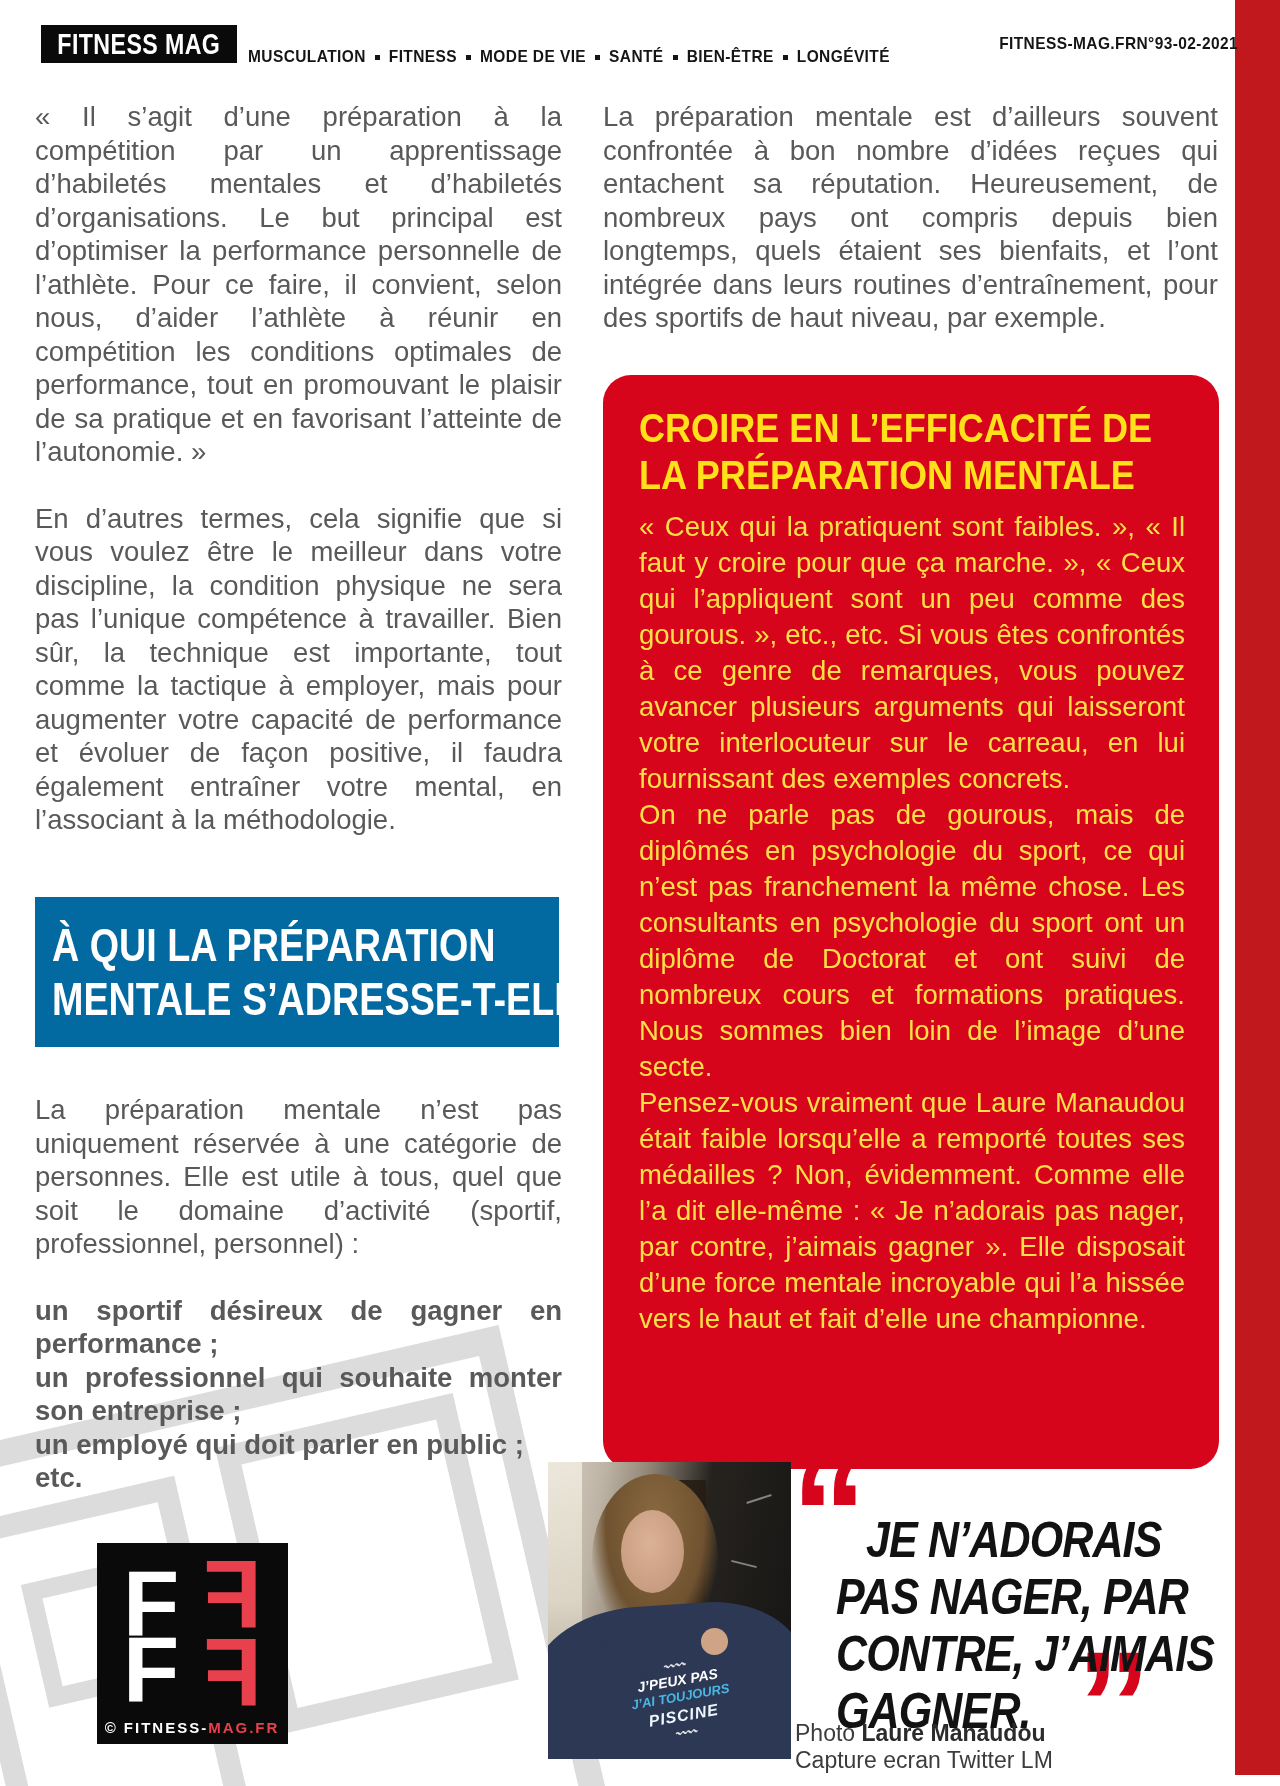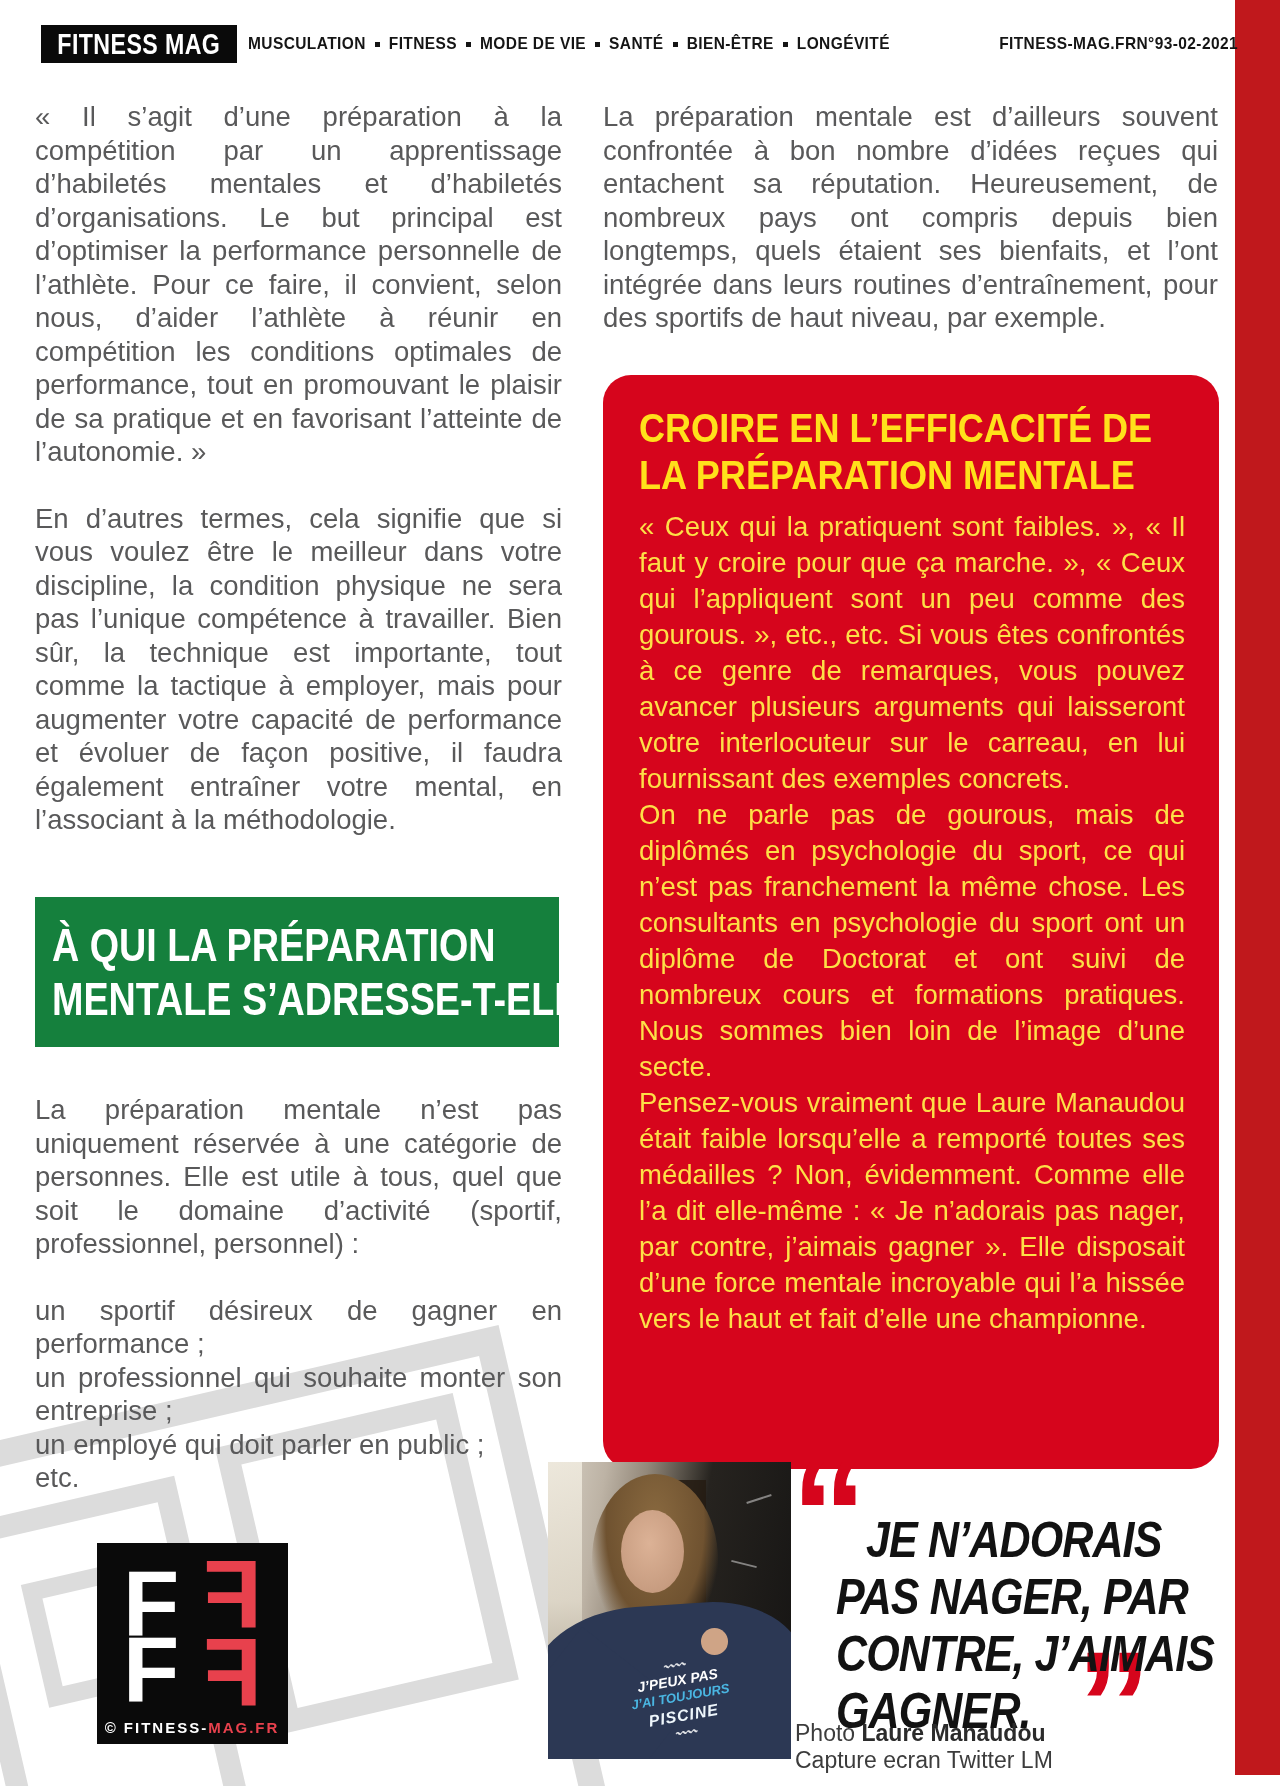--- a/index.html
+++ b/index.html
@@ -5,42 +5,42 @@
   html,body{margin:0;padding:0;background:#ffffff;}
   #page{position:relative;width:1280px;height:1786px;background:#ffffff;overflow:hidden;
         font-family:"Liberation Sans",sans-serif;padding-left:31px;}
   .abs{position:absolute;}
 
   
   .logo-box{left:41px;top:25px;width:196px;height:38px;background:#0a0a0a;
             display:flex;align-items:center;justify-content:center;}
   .logo-text{color:#ffffff;font-weight:bold;font-size:29px;letter-spacing:0.5px;
              transform:scaleX(0.80);white-space:nowrap;}
-  .cats{left:248px;top:33px;height:22px;display:flex;align-items:center;gap:9px;}
+  .cats{left:248px;top:46px;height:22px;display:flex;align-items:center;gap:9px;}
   .cat{font-size:15.5px;font-weight:bold;color:#151515;letter-spacing:0.4px;white-space:nowrap;
        transform:scaleY(1.08);}
   .cat-bullet{width:5px;height:5px;background:#151515;flex:0 0 auto;}
   .issue{right:73px;top:33px;height:22px;display:flex;align-items:center;gap:0;}
   .issue span{font-size:15.5px;font-weight:bold;color:#151515;letter-spacing:0.4px;transform:scaleY(1.08);}
 
   
   .side-bar{left:1235px;top:0;width:45px;height:1775px;background:#c0181c;}
 
   
   .body-text{font-size:27.5px;line-height:33.5px;color:#59595a;text-align:justify;}
   .body-text p{margin:0;}
   .body-text p + p{margin-top:33px;}
   .col-left{left:35px;top:100px;width:527px;}
   .col-left-b{left:35px;top:1093px;width:527px;}
-  .plist{margin-top:33px;}
+  .plist{margin-top:33px;font-weight:bold;}
   .plist div{margin:0;}
   .col-right{left:603px;top:100px;width:615px;}
 
   
-  .red-head-box{left:35px;top:897px;width:524px;height:150px;background:#15803d;
+  .red-head-box{left:35px;top:897px;width:524px;height:150px;background:#0369a1;
                 display:flex;flex-direction:column;justify-content:center;padding-left:17px;box-sizing:border-box;}
   .red-head-line{color:#ffffff;font-weight:bold;font-size:46px;line-height:54px;
                  transform:scaleX(0.82);transform-origin:0 50%;white-space:nowrap;letter-spacing:0;}
 
   
   .red-box{left:603px;top:375px;width:616px;height:1094px;background:#d6051c;border-radius:28px;
            box-sizing:border-box;padding:30px 34px 28px 36px;}
   .red-box-head{color:#ffe01b;font-weight:bold;font-size:41px;line-height:47px;
                 transform:scaleX(0.88);transform-origin:0 50%;white-space:nowrap;}
   .red-box-body{margin-top:10px;font-size:27.5px;line-height:36px;color:#fde047;text-align:justify;}

